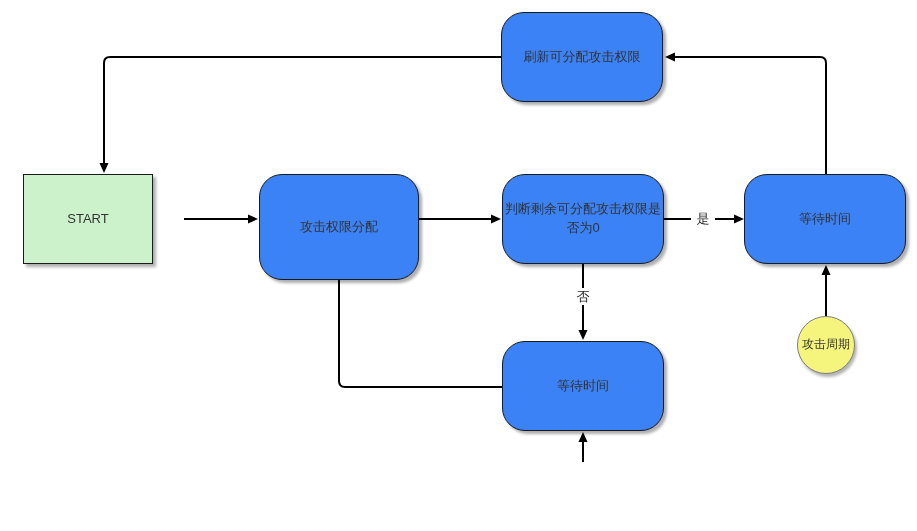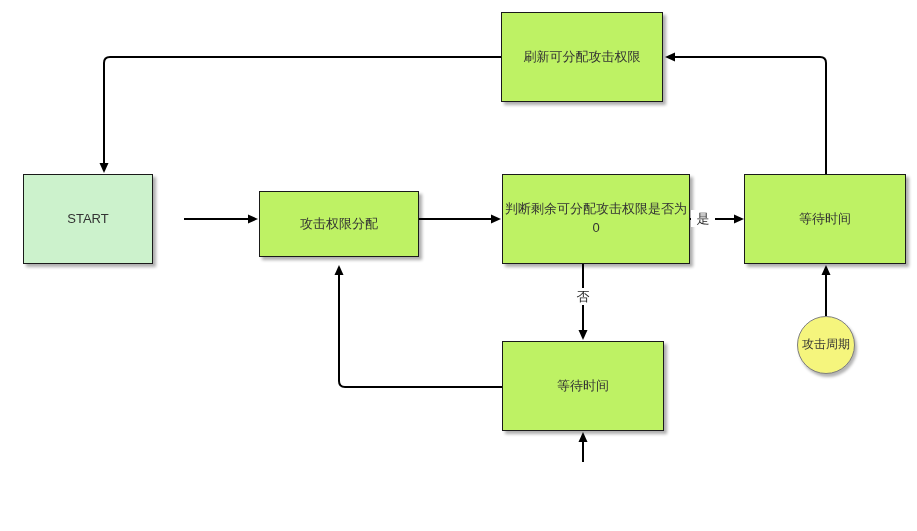--- a/index.html
+++ b/index.html
@@ -30,43 +30,43 @@
     font-size: 13px;
     line-height: 1.45;
     color: #333333;
     z-index: 2;
   }
   .rect {
     border: 1px solid #1a1a1a;
     box-shadow: 3px 3px 3px rgba(0,0,0,0.32);
     padding: 0 2px;
   }
-  .process { background: #bef264; }
+  .process { background: #3b82f6; border-radius: 23px; }
   .start-node { background: #ccf2cc; }
   .event {
     background: #f5f57d;
     border: 1px solid #7f7f7f;
     border-radius: 50%;
     box-shadow: 2px 3px 3px rgba(0,0,0,0.30);
     font-size: 12px;
   }
   .edge-label {
     position: absolute;
     background: #ffffff;
     color: #262626;
     font-size: 13px;
     text-align: center;
     line-height: 17px;
     z-index: 3;
   }
   
   #n-refresh     { left: 501px; top: 12px;  width: 162px; height: 90px; }
   #n-start       { left: 23px;  top: 174px; width: 130px; height: 90px; }
-  #n-allocate    { left: 259px; top: 191px; width: 160px; height: 66px; }
-  #n-judge       { left: 502px; top: 174px; width: 188px; height: 90px; }
+  #n-allocate    { left: 259px; top: 174px; width: 160px; height: 106px; }
+  #n-judge       { left: 502px; top: 174px; width: 162px; height: 90px; }
   #n-wait-right  { left: 744px; top: 174px; width: 162px; height: 90px; }
   #n-wait-bottom { left: 502px; top: 341px; width: 162px; height: 90px; }
   #n-cycle       { left: 797px; top: 316px; width: 58px;  height: 58px; text-align: center; }
   #n-freq        { left: 554px; top: 462px; width: 58px;  height: 58px; }
   #lbl-yes { left: 691px; top: 210px; width: 24px; height: 17px; }
   #lbl-no  { left: 571px; top: 288px; width: 24px; height: 17px; }
   .connector { stroke: #000000; stroke-width: 2; fill: none; }
   .arrowhead { fill: #000000; stroke: none; }
 </style>
 </head>

